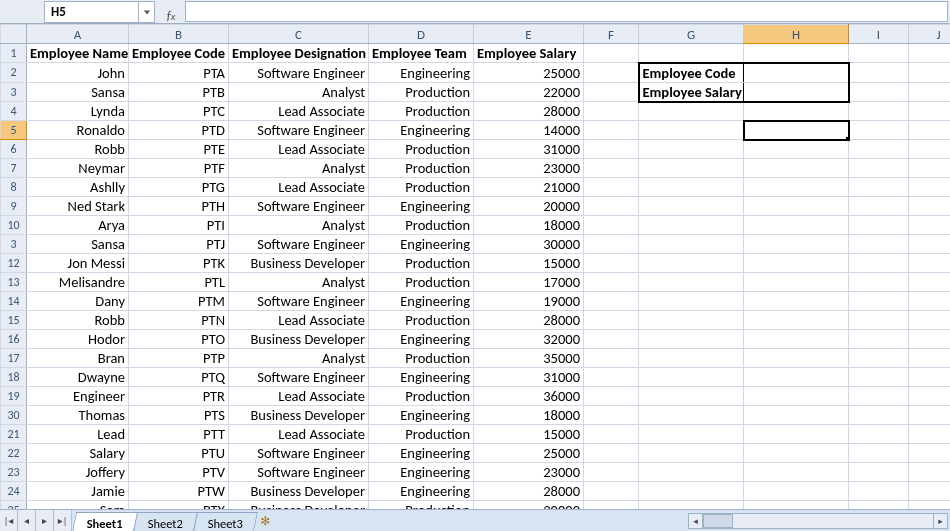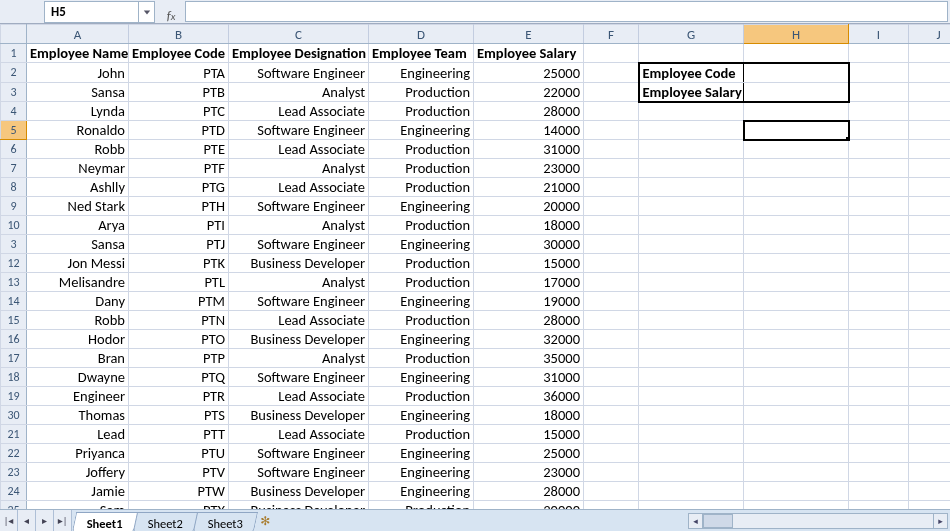--- a/index.html
+++ b/index.html
@@ -386,21 +386,21 @@
           <td class="r-align">Production</td>
           <td class="r-align">15000</td>
           <td></td>
           <td></td>
           <td></td>
           <td></td>
           <td></td>
         </tr>
         <tr>
           <th class="rowh">22</th>
-          <td class="r-align">Priyanca</td>
+          <td class="r-align">Salary</td>
           <td class="r-align">PTU</td>
           <td class="r-align">Software Engineer</td>
           <td class="r-align">Engineering</td>
           <td class="r-align">25000</td>
           <td></td>
           <td></td>
           <td></td>
           <td></td>
           <td></td>
         </tr>

